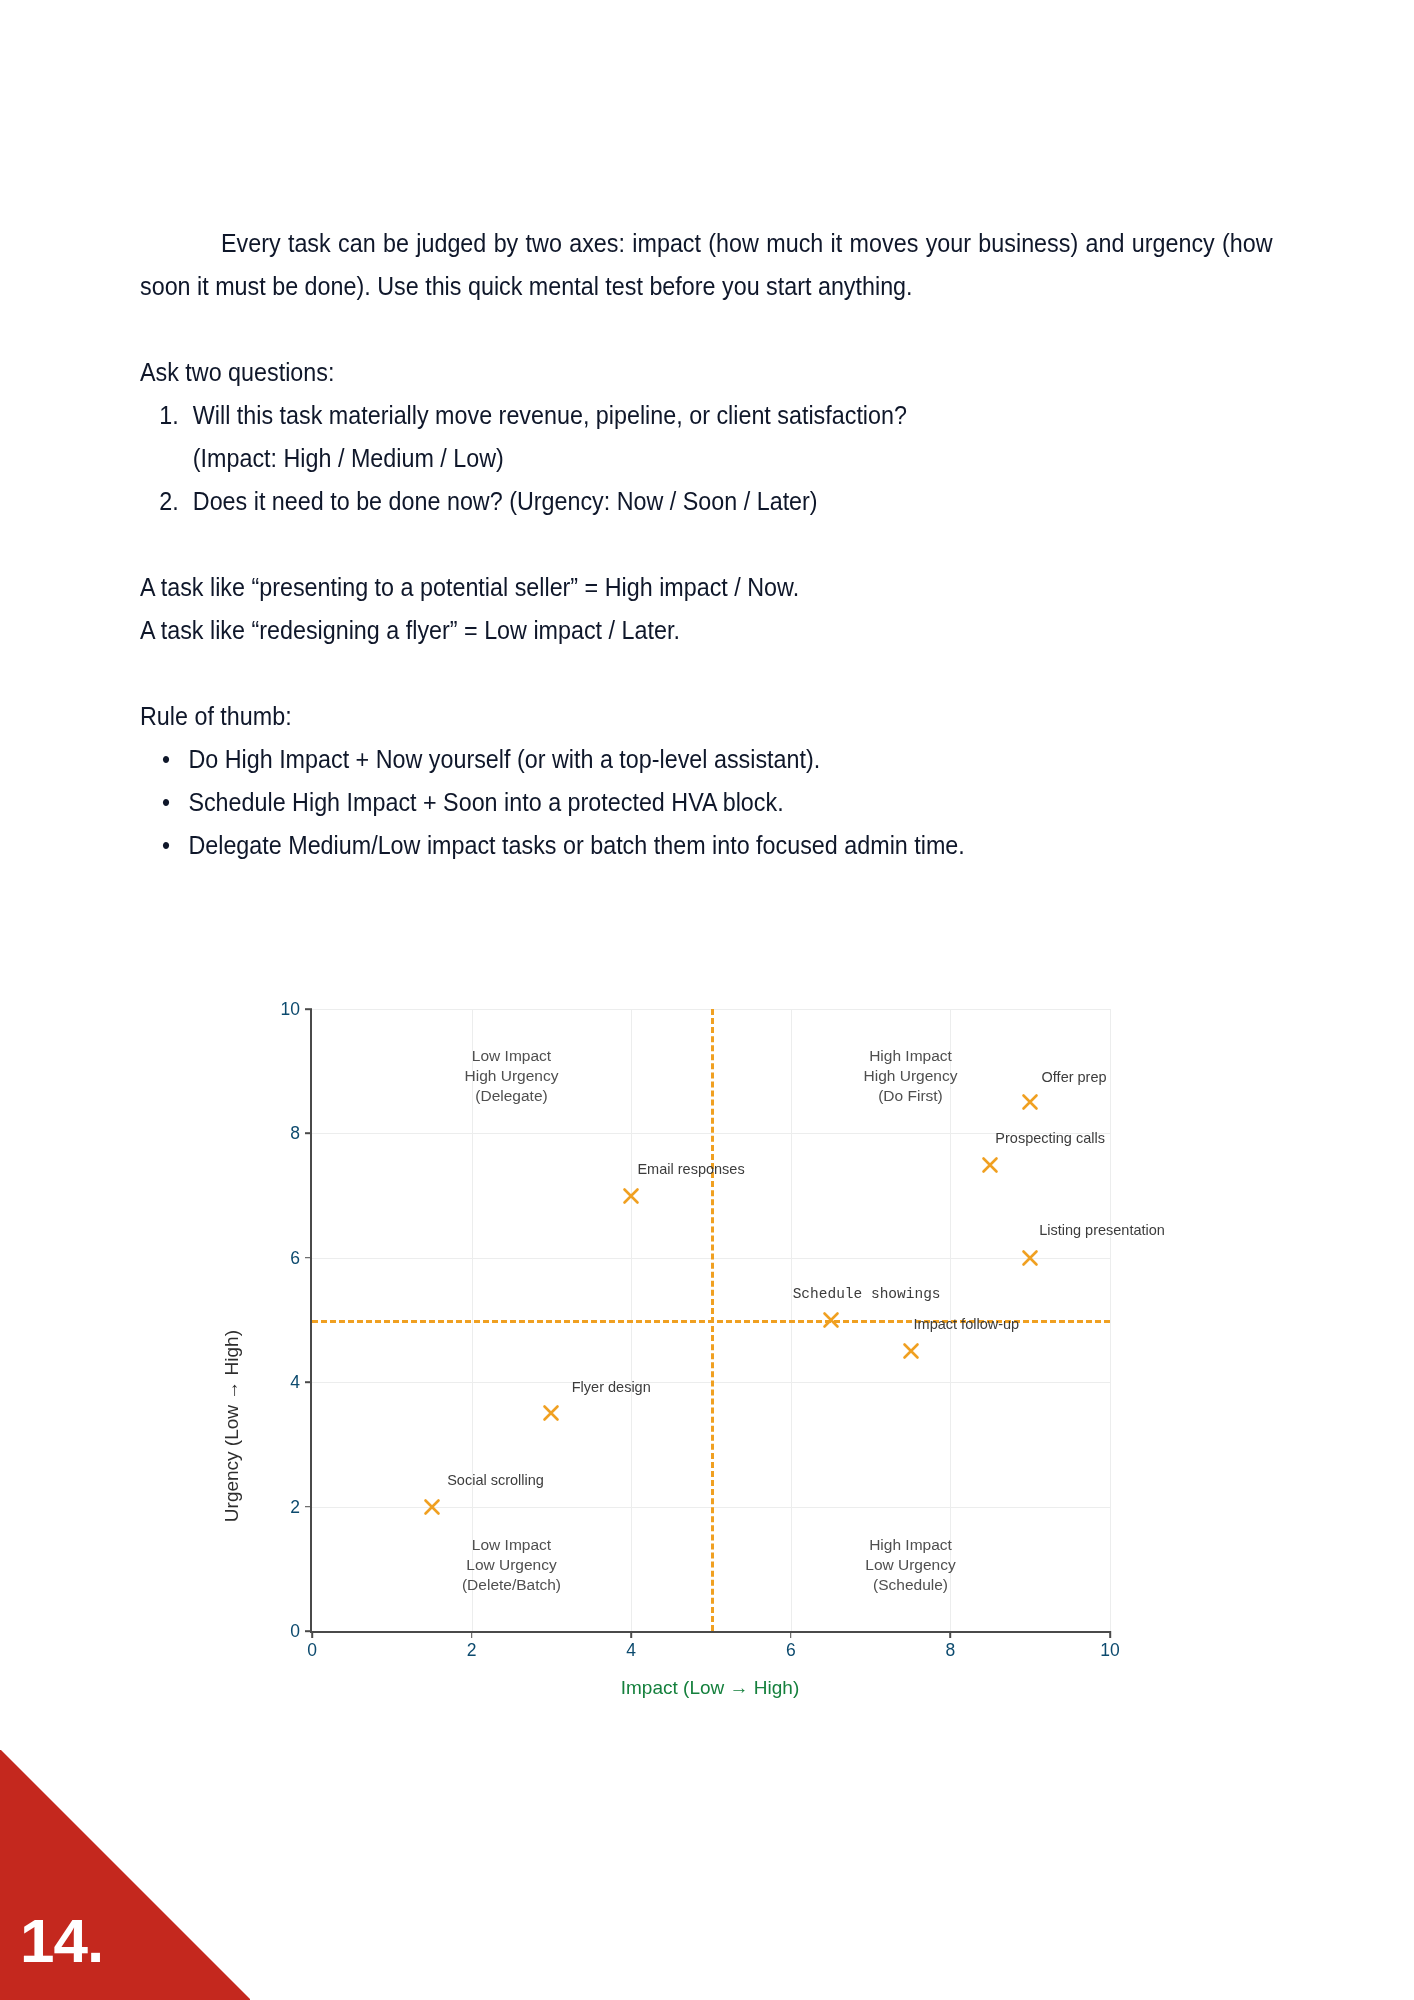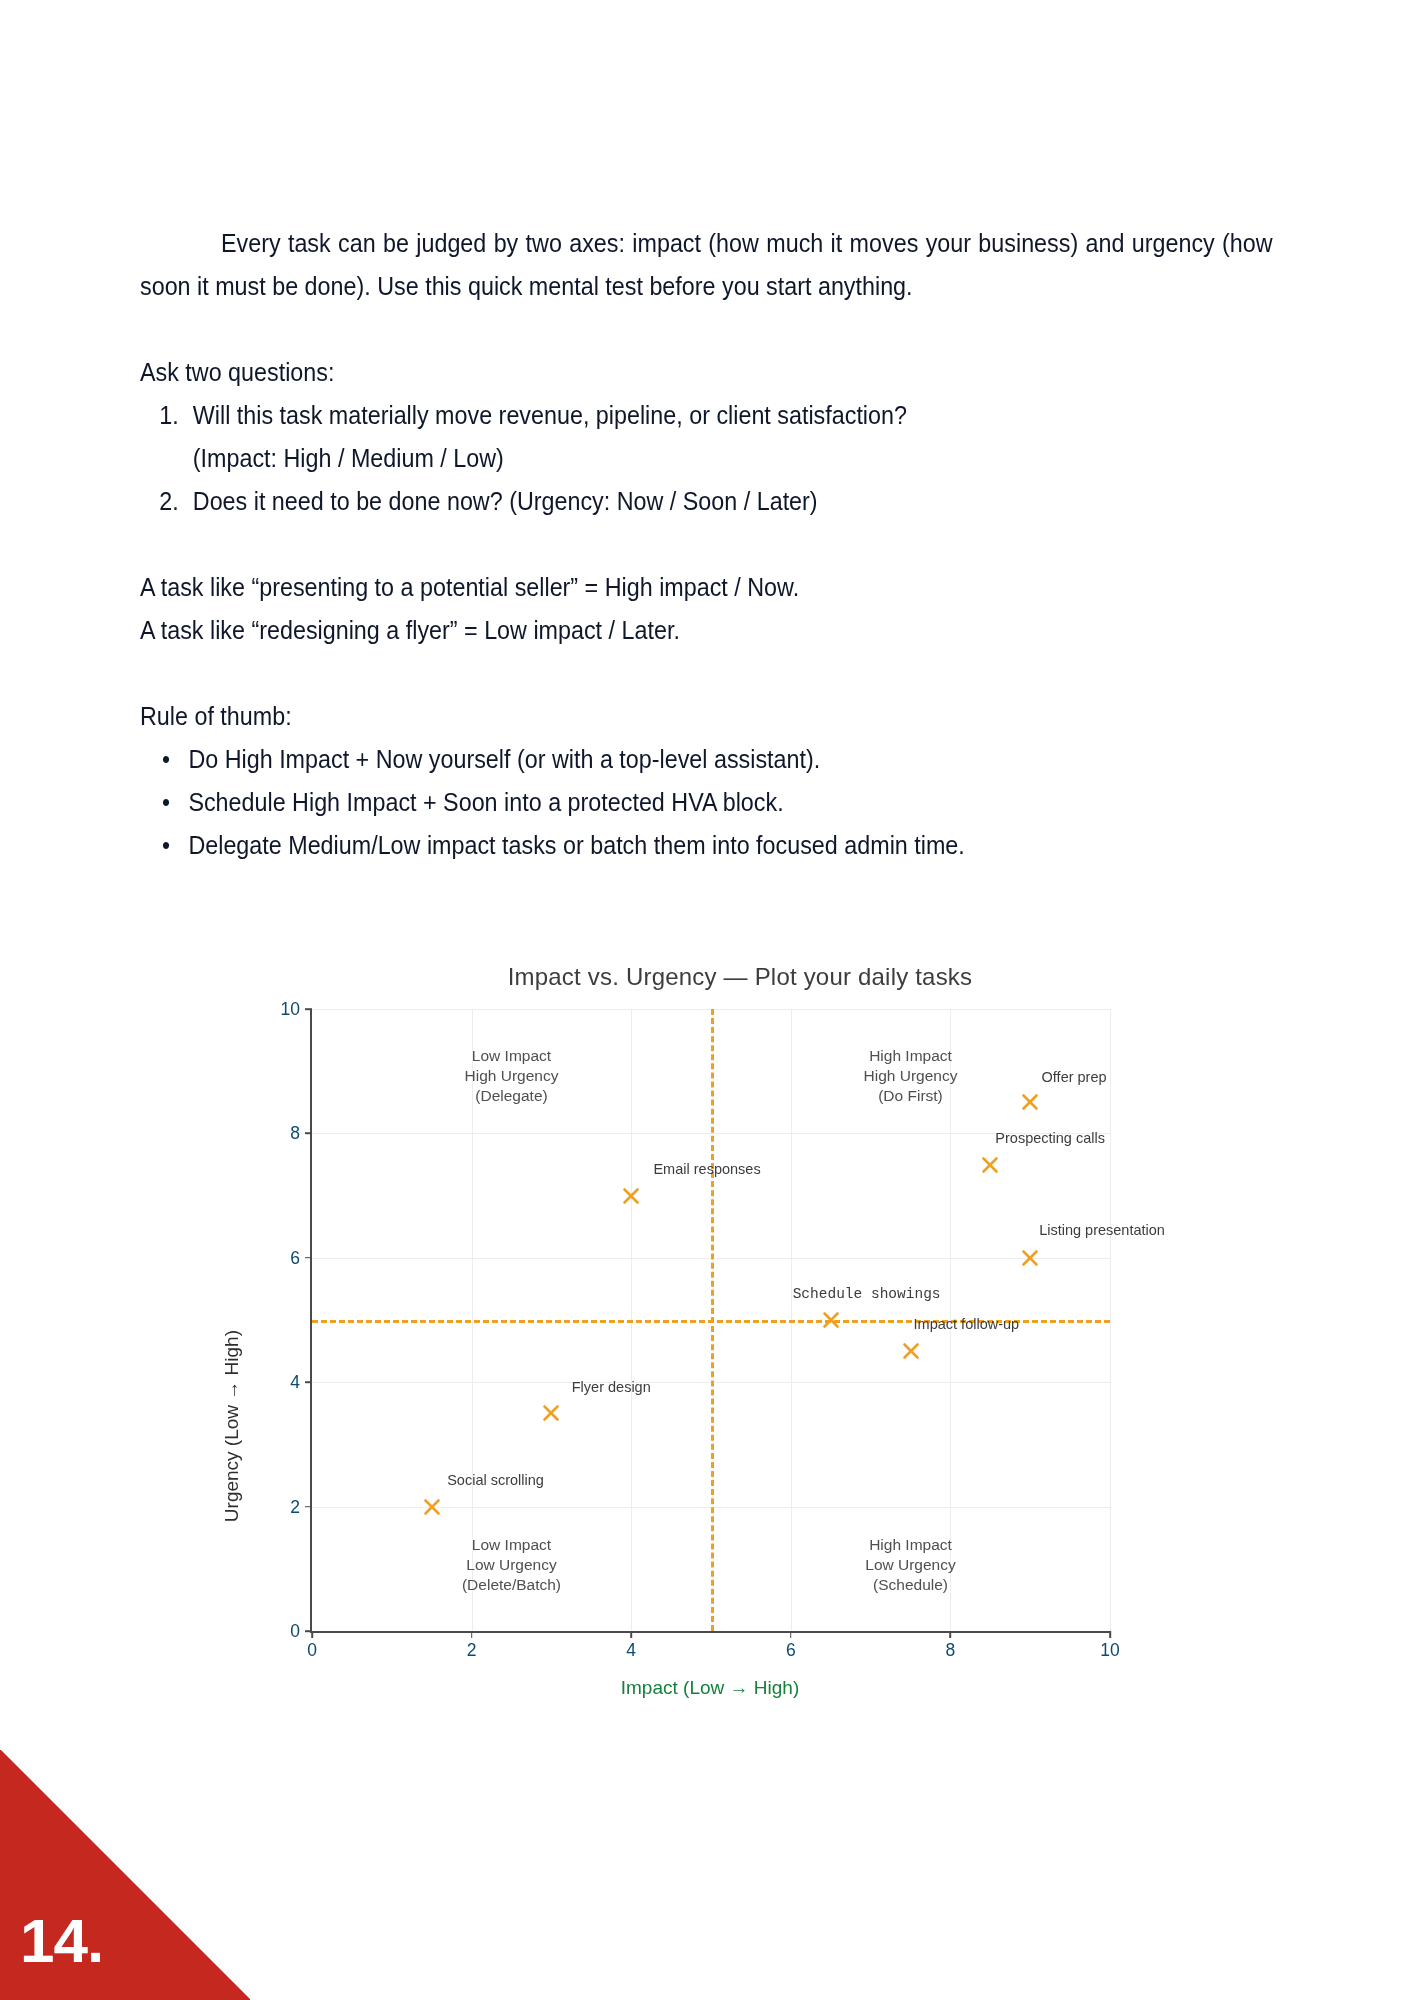--- a/index.html
+++ b/index.html
@@ -174,21 +174,20 @@
         </li>
         <li>
           <span class="dot">•</span>
           <span>Delegate Medium/Low impact tasks or batch them into focused admin time.</span>
         </li>
       </ul>
     </div>
   </div>
 
   <div class="chart">
-    <div class="chart-title">Impact vs. Urgency — Plot your daily tasks</div>
     <div class="plot" id="plot">
         <div class="gridline v" style="left: 20%;"></div>
         <div class="gridline v" style="left: 40%;"></div>
         <div class="gridline v" style="left: 60%;"></div>
         <div class="gridline v" style="left: 80%;"></div>
         <div class="gridline v" style="left: 100%;"></div>
         <div class="gridline h" style="top: 80%;"></div>
         <div class="gridline h" style="top: 60%;"></div>
         <div class="gridline h" style="top: 40%;"></div>
         <div class="gridline h" style="top: 20%;"></div>
@@ -267,21 +266,21 @@
           <svg width="19" height="19" viewBox="0 0 19 19">
             <path d="M3 3 L16 16 M16 3 L3 16" stroke="#F0A021" stroke-width="2.6" stroke-linecap="round" fill="none"></path>
           </svg>
         </div>
         <div class="pt-label" style="left: 82%; top: 50.7%;">Impact follow-up</div>
         <div class="pt" style="left: 40%; top: 30%;">
           <svg width="19" height="19" viewBox="0 0 19 19">
             <path d="M3 3 L16 16 M16 3 L3 16" stroke="#F0A021" stroke-width="2.6" stroke-linecap="round" fill="none"></path>
           </svg>
         </div>
-        <div class="pt-label" style="left: 47.5%; top: 25.8%; margin-left: 16px;">Email responses</div>
+        <div class="pt-label" style="left: 47.5%; top: 25.8%;">Email responses</div>
         <div class="pt" style="left: 30%; top: 65%;">
           <svg width="19" height="19" viewBox="0 0 19 19">
             <path d="M3 3 L16 16 M16 3 L3 16" stroke="#F0A021" stroke-width="2.6" stroke-linecap="round" fill="none"></path>
           </svg>
         </div>
         <div class="pt-label" style="left: 37.5%; top: 60.8%;">Flyer design</div>
         <div class="pt" style="left: 15%; top: 80%;">
           <svg width="19" height="19" viewBox="0 0 19 19">
             <path d="M3 3 L16 16 M16 3 L3 16" stroke="#F0A021" stroke-width="2.6" stroke-linecap="round" fill="none"></path>
           </svg>

